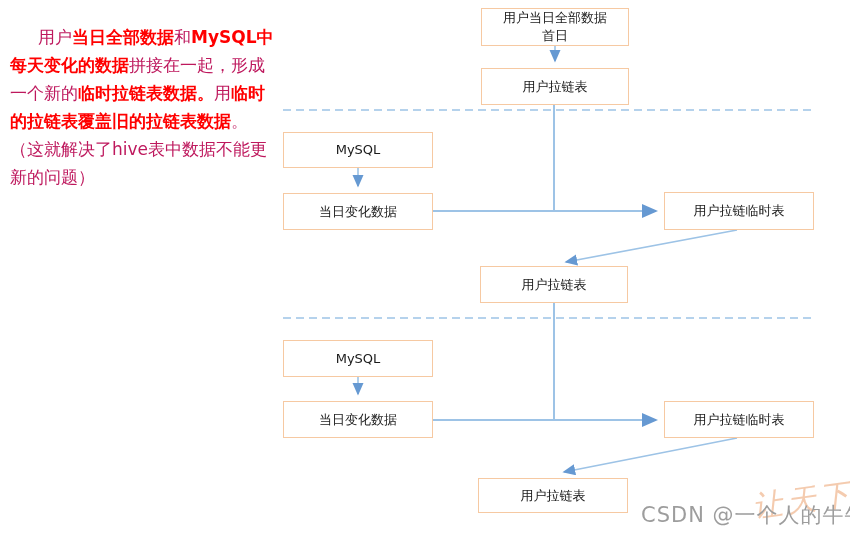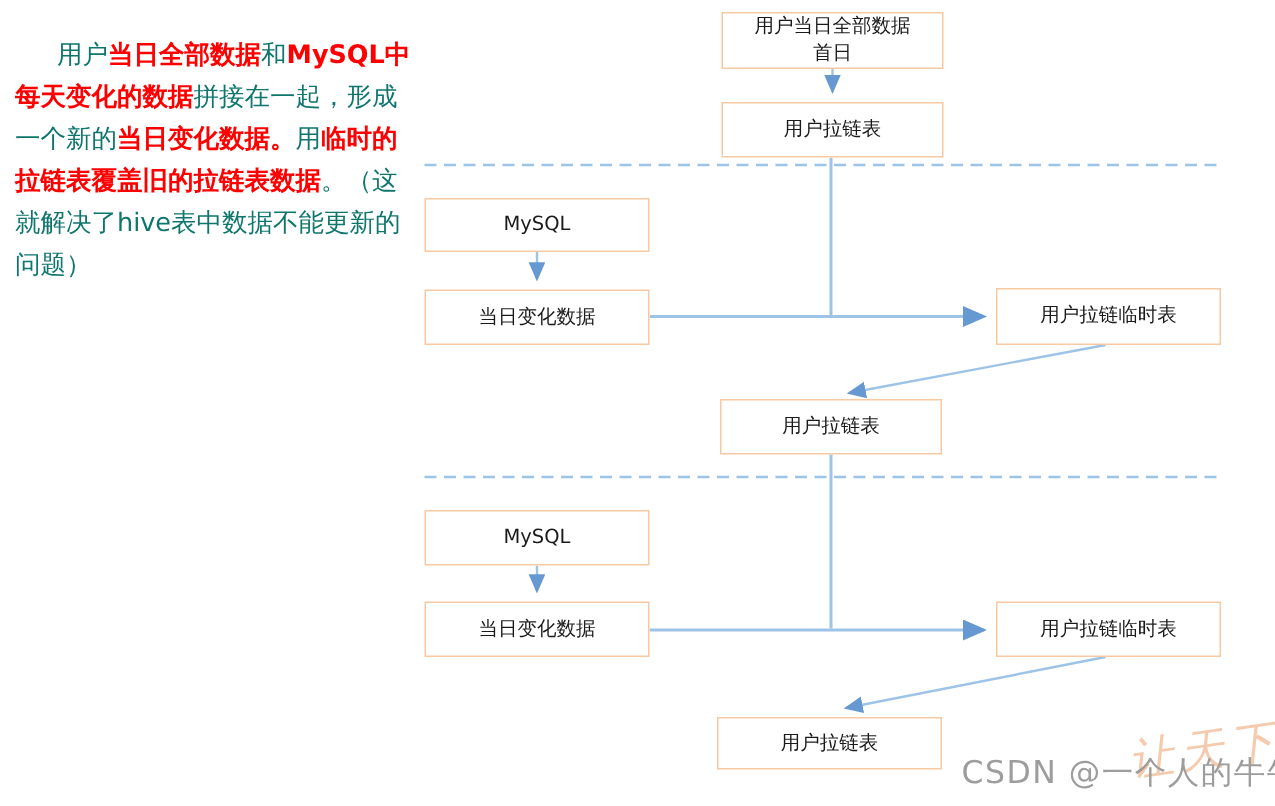--- a/index.html
+++ b/index.html
@@ -19,21 +19,21 @@
   .stem{stroke:var(--connector,#9DC3E6);stroke-width:1.6;fill:none;}
   .thick{stroke-width:2;}
   .dash{stroke:var(--dashed,#9DC3E6);stroke-width:1.6;stroke-dasharray:8 5;fill:none;}
   .ah{fill:var(--arrowhead,#6699D2);}
   
   .annotation{
     position:absolute;left:10px;top:6px;width:264px;
     font-size:17px;line-height:28px;text-indent:28px;color:#1a1a1a;z-index:2;
   }
   .annotation .red{color:var(--red,#FF0000);font-weight:bold;}
-  .annotation .blk{color:#0f766e;text-align:center;}
+  .annotation .blk{color:#be185d;text-align:center;}
   
   .wm-csdn{
     position:absolute;left:641px;top:501px;font-size:21px;letter-spacing:1px;
     color:var(--wm-gray,#9D9D9D);white-space:nowrap;z-index:3;
   }
   .wm-bg{
     position:absolute;left:752px;top:478px;font-size:30px;font-style:italic;
     color:var(--wm-peach,#F2BF9C);opacity:.8;transform:rotate(-8deg);
     white-space:nowrap;z-index:2;letter-spacing:4px;
   }
@@ -55,21 +55,21 @@
     <line x1="358" y1="168" x2="358" y2="186" class="stem" marker-end="url(#ah)"></line>
     <line x1="433" y1="211" x2="656" y2="211" class="stem thick" marker-end="url(#ah)"></line>
     <line x1="737" y1="230" x2="566" y2="262" class="stem" marker-end="url(#ah)"></line>
     <line x1="554" y1="303" x2="554" y2="419" class="stem thick"></line>
     <line x1="283" y1="318" x2="814" y2="318" class="dash"></line>
     <line x1="358" y1="377" x2="358" y2="394" class="stem" marker-end="url(#ah)"></line>
     <line x1="433" y1="420" x2="656" y2="420" class="stem thick" marker-end="url(#ah)"></line>
     <line x1="737" y1="438" x2="564" y2="472" class="stem" marker-end="url(#ah)"></line>
   </svg>
 
-  <p class="annotation"><span class="blk">用户</span><span class="red">当日全部数据</span><span class="blk">和</span><span class="red">MySQL中每天变化的数据</span><span class="blk">拼接在一起，形成一个新的</span><span class="red">当日变化数据。</span><span class="blk">用</span><span class="red">临时的拉链表覆盖旧的拉链表数据</span><span class="blk">。（这就解决了hive表中数据不能更新的问题）</span></p>
+  <p class="annotation"><span class="blk">用户</span><span class="red">当日全部数据</span><span class="blk">和</span><span class="red">MySQL中每天变化的数据</span><span class="blk">拼接在一起，形成一个新的</span><span class="red">临时拉链表数据。</span><span class="blk">用</span><span class="red">临时的拉链表覆盖旧的拉链表数据</span><span class="blk">。（这就解决了hive表中数据不能更新的问题）</span></p>
 
   <div class="node" style="left:481px;top:8px;width:148px;height:38px">
     <span>用户当日全部数据</span>
     <span>首日</span>
   </div>
 
   <div class="node" style="left:481px;top:68px;width:148px;height:37px">
     <span>用户拉链表</span>
   </div>
 

